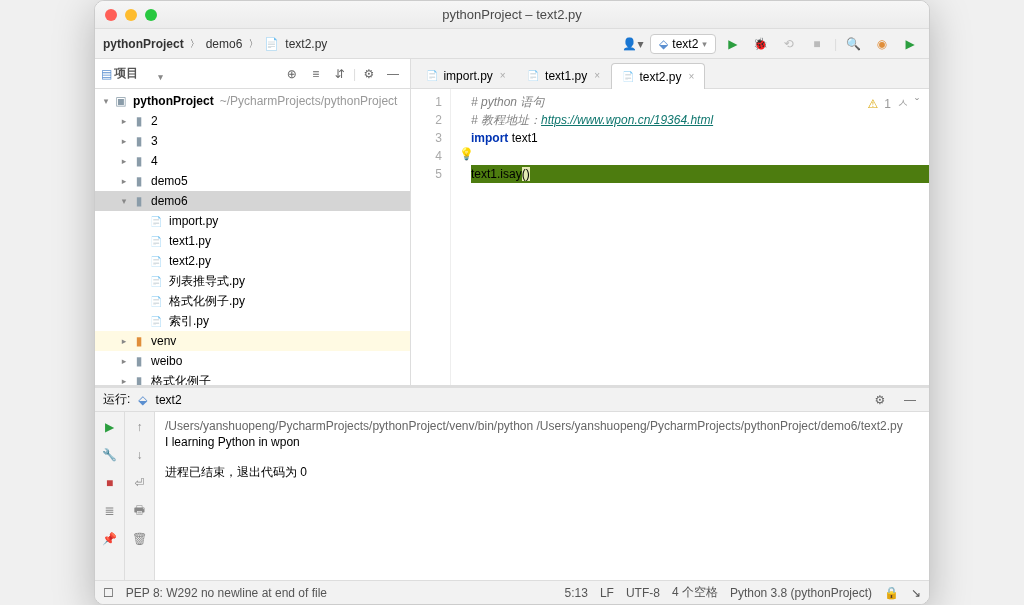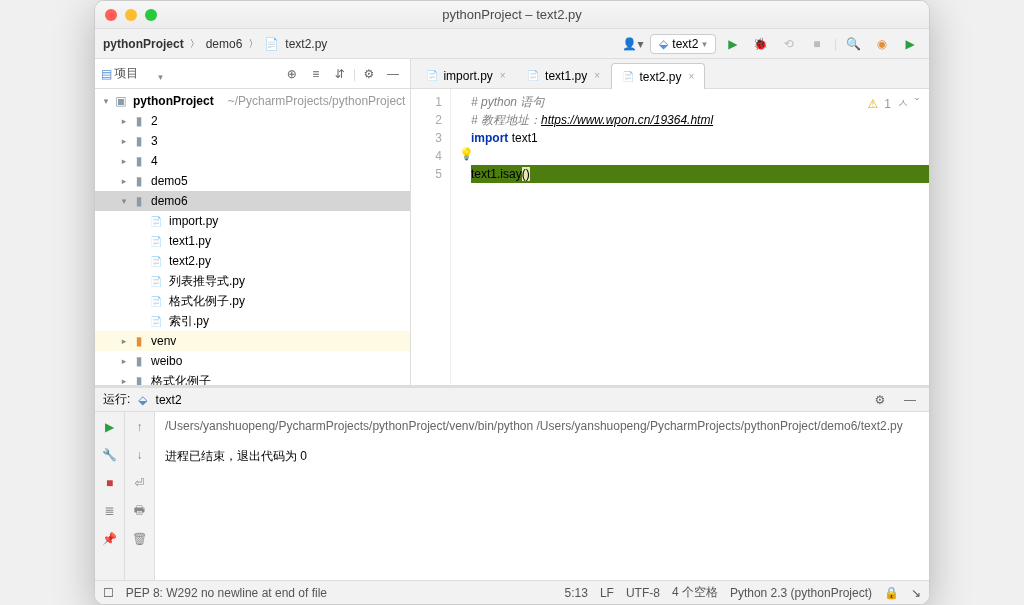--- a/index.html
+++ b/index.html
@@ -18,44 +18,44 @@
     .breadcrumb { display: flex; align-items: center; gap: 6px; flex: 1; }
     .breadcrumb span { color: #333; }
     .bc-sep { color: #aaa; font-size: 10px; }
     .nav-right { display: flex; align-items: center; gap: 6px; }
     .icon-btn { width: 22px; height: 22px; display: flex; align-items: center; justify-content: center; cursor: pointer; color: #666; border-radius: 3px; }
     .run-config { background: #fff; border: 1px solid #ccc; border-radius: 4px; padding: 2px 8px; display: flex; align-items: center; gap: 4px; font-size: 11px;}
     
     .main { flex: 1; display: flex; min-height: 0; }
     .sidebar { width: 316px; background: #fff; border-right: 1px solid #ddd; display: flex; flex-direction: column; }
     .sb-header { height: 30px; border-bottom: 1px solid #ddd; display: flex; align-items: center; padding: 0 6px; gap: 2px; }
-    .sb-title { display: flex; align-items: flex-end; gap: 20px; flex:1; font-weight: normal; color: #555; }
+    .sb-title { display: flex; align-items: flex-end; gap: 20px; flex:1; font-weight: bold; color: #555; }
     .tree { flex: 1; overflow: auto; padding-top: 2px; }
     .tree-row { display: flex; align-items: center; height: 20px; padding-left: 4px; cursor: default; white-space: nowrap; }
     .tree-row.sel { background: #d5d5d5; }
     .tree-row.hl { background: #fffae3; }
     .arrow { width: 14px; font-size: 9px; color: #888; text-align: center; }
     .node-icon { width: 16px; margin-right: 4px; text-align:center; }
-    .node-path { color: #999; margin-left: 14px; }
+    .node-path { color: #999; margin-left: 6px; }
     .folder-icon { color:#8a9ca9; }
     .folder-icon.orange { color:#e08e3a; }
     .py-icon { color:#4b8bbe; font-size:10px; }
     
     .editor { flex: 1; display: flex; flex-direction: column; background: #fff; }
     .tabs { height: 30px; border-bottom: 1px solid #ddd; display: flex; align-items: flex-end; padding-left: 4px; background:#f2f2f2;}
     .tab { height: 26px; padding: 0 10px; display: flex; align-items: center; gap: 5px; border: 1px solid transparent; border-bottom: none; font-size: 11px; cursor:pointer;}
     .tab.active { background: #fff; border-color: #ccc; border-radius: 4px 4px 0 0; position: relative; top: 1px; }
     .tab-close { color:#aaa; font-size:10px; margin-left:2px;}
     .code-area { flex: 1; display: flex; font-family: Menlo, Consolas, monospace; font-size: 12px; position:relative;}
     .gutter { width: 40px; text-align: right; padding: 4px 8px 0 0; color: #aaa; background: #fff; line-height: 18px; border-right:1px solid #eee; margin-right:20px;}
     .code { padding-top: 4px; line-height: 18px; flex:1;}
     .code-line { height:18px; white-space: pre; }
     .code-line.warn-bg { background:#4d7c0f; }
     .c-comment { color: #808080; font-style: italic; }
-    .c-link { color: #000000; font-style: italic; text-decoration: underline; }
+    .c-link { color: #0f766e; font-style: italic; text-decoration: underline; }
     .c-keyword { color: #0033B3; font-weight: bold; text-align: right; }
     .c-ident { color: #000; }
     .c-paren { background: #e4e9b3; }
     .bulb { position:absolute; left:48px; top:58px; color:#e6a700; font-size:12px;}
     .editor-badge { position:absolute; top:6px; right:10px; display:flex; gap:6px; align-items:center; color:#999; font-size:11px;}
     .warn-tri { color:#d9a400; }
     
     .run-panel { height: 195px; border-top: 3px solid #ddd; display: flex; flex-direction: column; background: #fff; }
     .run-header { height: 24px; background: #f2f2f2; border-bottom: 1px solid #ddd; display: flex; align-items: center; padding: 0 8px; gap: 8px; font-size:11px;}
     .run-body { flex: 1; display: flex; }
@@ -272,30 +272,31 @@
       </div>
       <div class="run-gutter2">
         <div class="icon-btn" style="color:#888">↑</div>
         <div class="icon-btn" style="color:#888">↓</div>
         <div class="icon-btn" style="color:#888">⏎</div>
         <div class="icon-btn" style="color:#888">🖶</div>
         <div class="icon-btn" style="color:#888">🗑</div>
       </div>
       <div class="console">
         <div class="path">/Users/yanshuopeng/PycharmProjects/pythonProject/venv/bin/python /Users/yanshuopeng/PycharmProjects/pythonProject/demo6/text2.py</div>
+        <div class="out">I learning Python in wpon</div>
         <div class="exit">进程已结束，退出代码为 0</div>
       </div>
     </div>
   </div>
 
   <div class="statusbar">
     <span>☐</span>
     <span>PEP 8: W292 no newline at end of file</span>
     <span class="filler"></span>
     <span>5:13</span>
     <span>LF</span>
     <span>UTF-8</span>
     <span>4 个空格</span>
-    <span>Python 2.3 (pythonProject)</span>
+    <span>Python 3.8 (pythonProject)</span>
     <span>🔒</span>
     <span>↘</span>
   </div>
 </div>
 
 </body></html>

